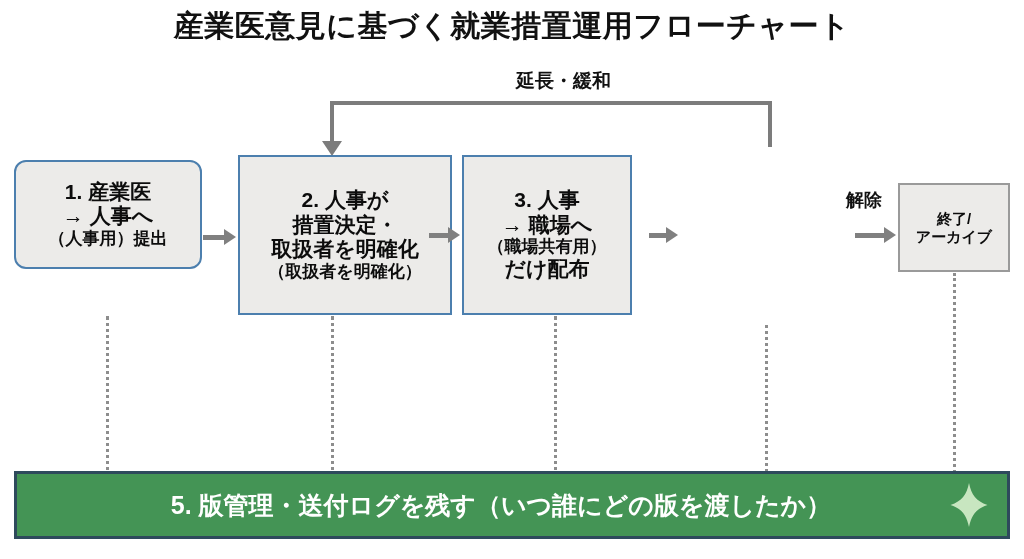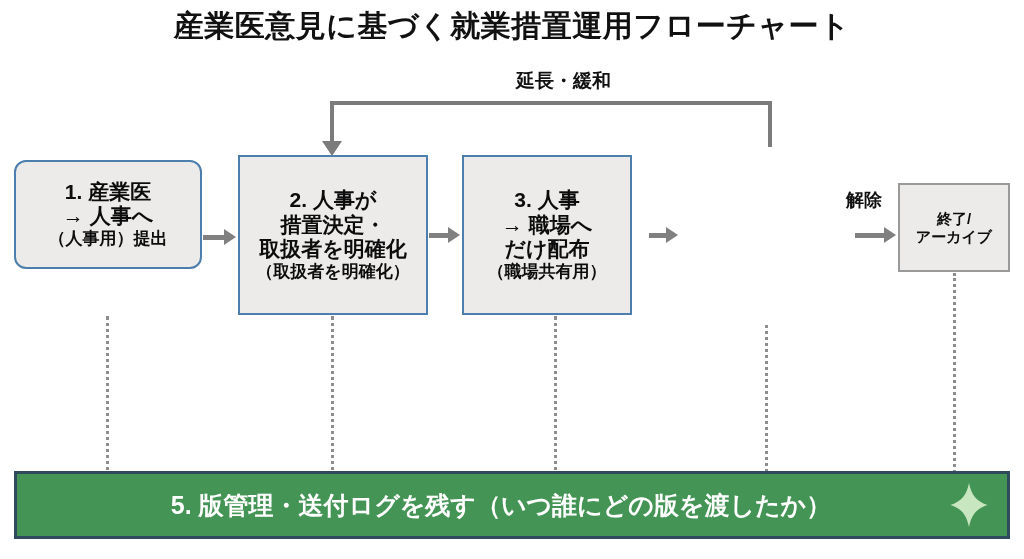--- a/index.html
+++ b/index.html
@@ -35,21 +35,21 @@
     justify-content:center;
     text-align:center;
     color:#0c0c0c;
   }
   .node .lines{line-height:1.18;}
   .node .l{display:block;white-space:nowrap;}
   .l.big{font-size:21px;font-weight:bold;}
   .l.small{font-size:17px;font-weight:bold;}
 
   #node1{left:14px;top:160px;width:188px;height:109px;border-radius:12px;}
-  #node2{left:238px;top:155px;width:190px;height:160px;}
+  #node2{left:238px;top:155px;width:214px;height:160px;}
   #node3{left:462px;top:155px;width:170px;height:160px;}
 
   
   #node-end{
     left:898px;top:183px;width:112px;height:89px;
     background:#ecebe9;border:2px solid #9a9a9a;
   }
   #node-end .l{font-size:15px;font-weight:bold;}
 
   
@@ -158,22 +158,22 @@
       <span class="l small">（取扱者を明確化）</span>
     </div>
   </div>
 
   <div class="arrow" id="arrow2"></div>
 
   <div class="node" id="node3">
     <div class="lines">
       <span class="l big">3. 人事</span>
       <span class="l big">→ 職場へ</span>
+      <span class="l small">（職場共有用）</span>
       <span class="l big">だけ配布</span>
-      <span class="l small">（職場共有用）</span>
     </div>
   </div>
 
   <div class="arrow" id="arrow3"></div>
 
 
   <div class="arrow" id="arrow4"></div>
   <div class="edge-label" id="label-release">解除</div>
 
   <div class="node" id="node-end">

